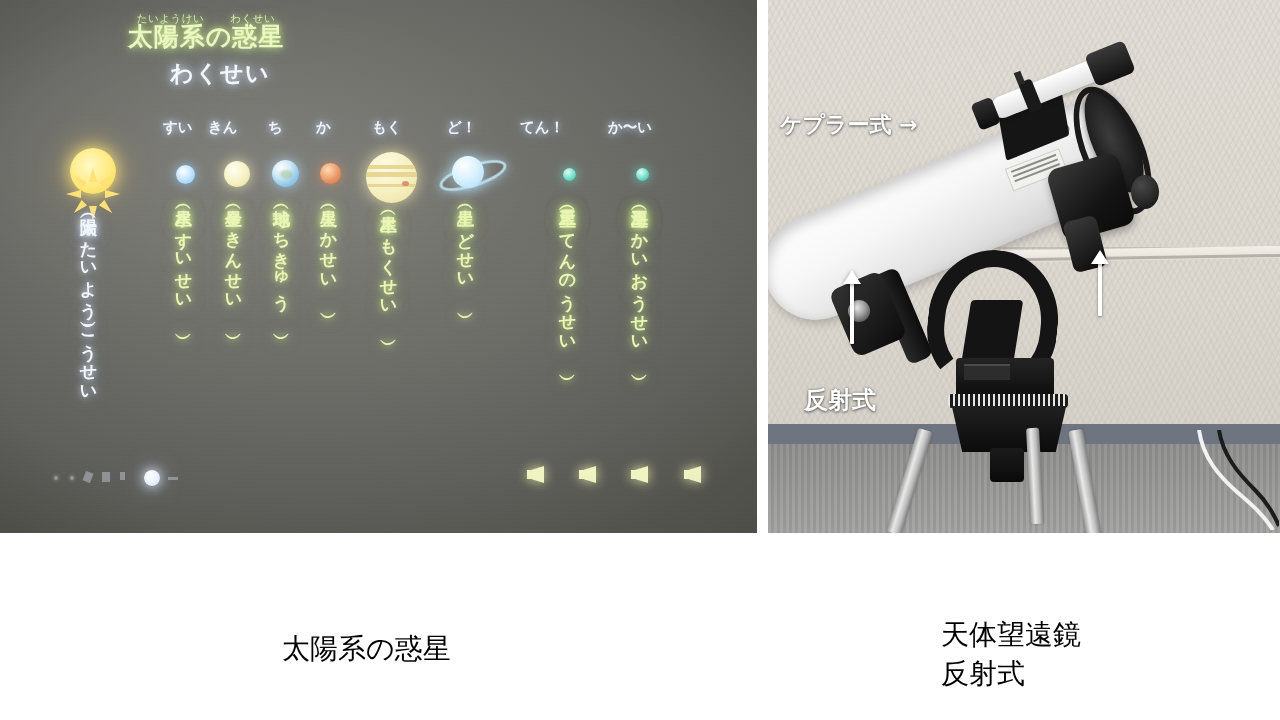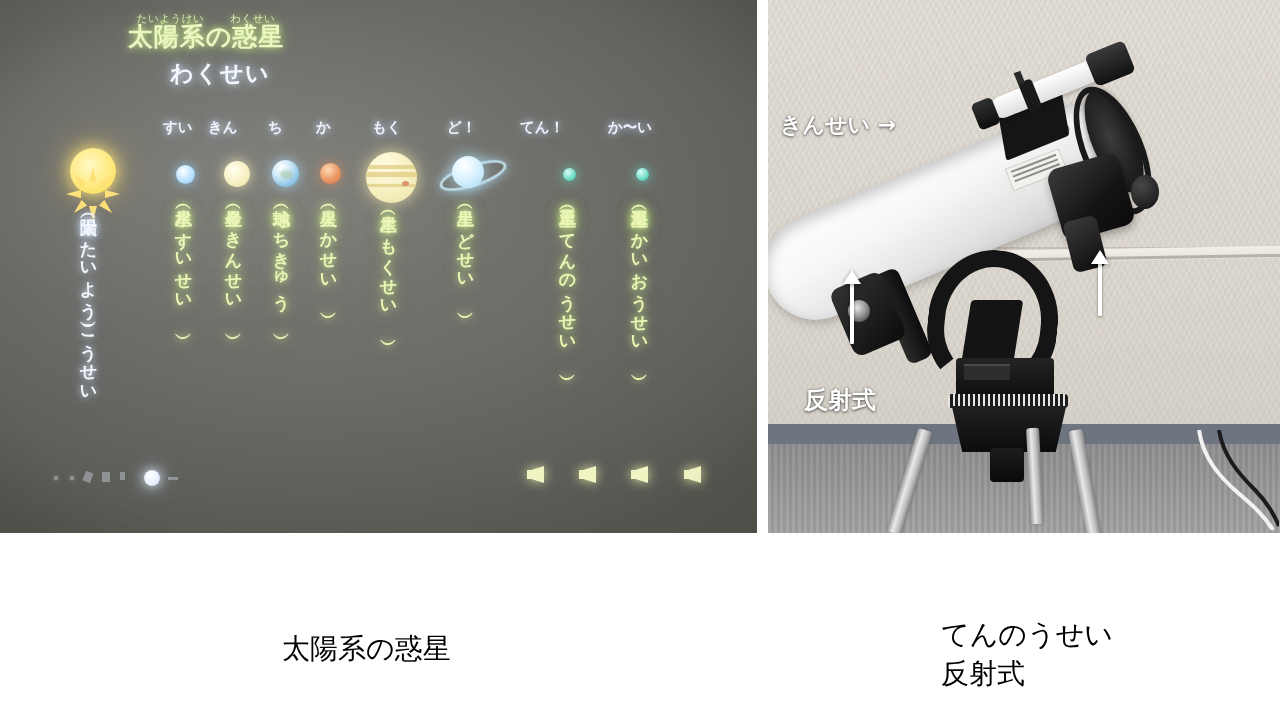--- a/index.html
+++ b/index.html
@@ -370,27 +370,27 @@
     <div class="leg leg-m"></div>
     <div class="leg leg-r"></div>
 
     <div class="cable">
       <svg width="86" height="100" viewBox="0 0 86 100">
         <path d="M6 0 C10 28, 26 46, 44 62 C58 74, 70 84, 80 100" stroke="#f2f2f2" stroke-width="4" fill="none"></path>
         <path d="M26 0 C30 26, 46 44, 62 60 C72 70, 80 82, 86 96" stroke="#1c1c1c" stroke-width="4" fill="none"></path>
       </svg>
     </div>
 
-    <div class="anno" style="left:12px;top:110px;font-size:22px;">きんせい →</div>
+    <div class="anno" style="left:12px;top:110px;font-size:22px;">ケプラー式 →</div>
 
     <div class="up-arrow" style="left:82px;top:282px;height:62px;"></div>
     <div class="anno" style="left:36px;top:384px;font-size:24px;">反射式</div>
 
     <div class="up-arrow" style="left:330px;top:262px;height:54px;"></div>
   </div>
 
   <div class="cap cap-left">太陽系の惑星</div>
   <div class="cap cap-right">
-    <div>てんのうせい</div>
+    <div>天体望遠鏡</div>
     <div>反射式</div>
   </div>
 
 </div>
 
 </body></html>

